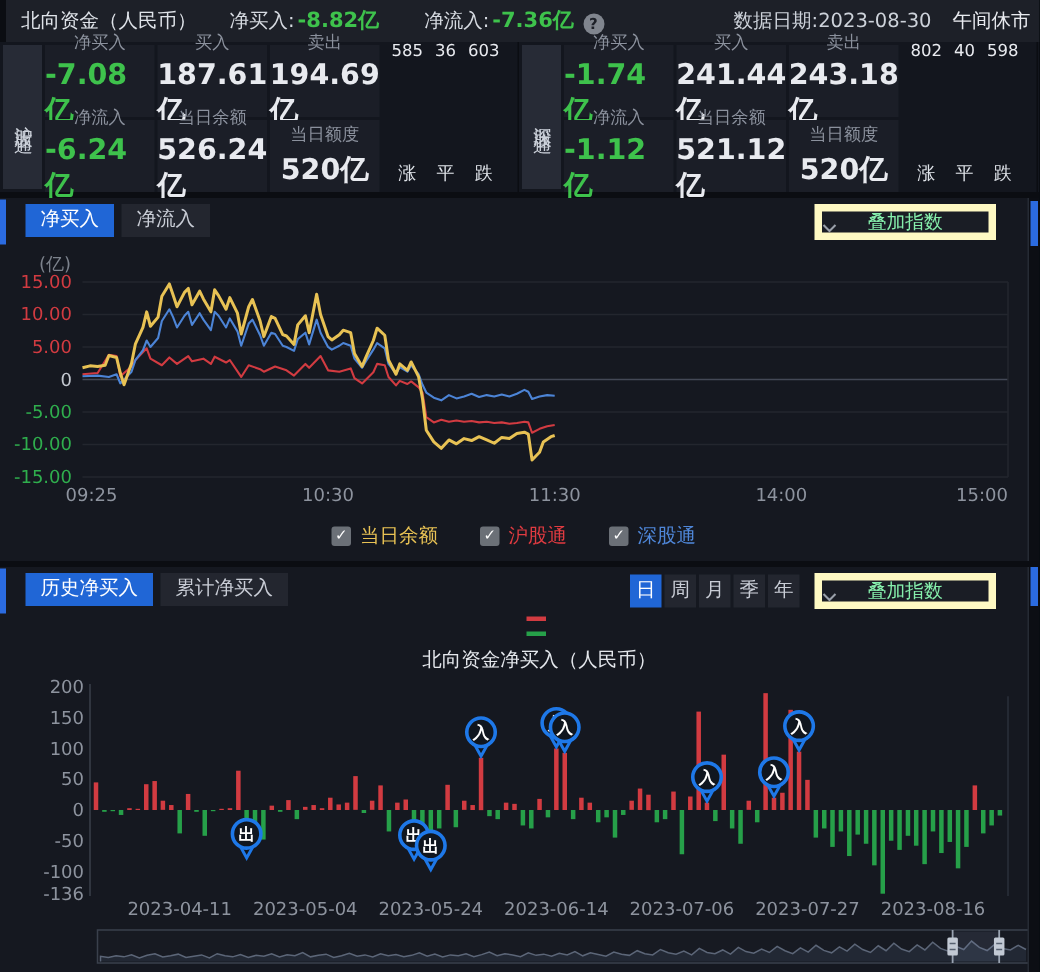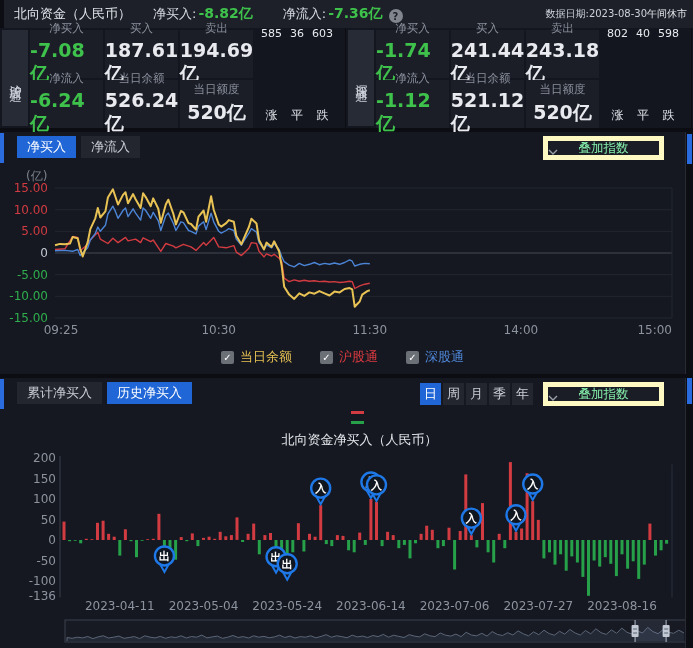--- a/index.html
+++ b/index.html
@@ -6,21 +6,21 @@
   body{font-family:"DejaVu Sans","Liberation Sans",sans-serif;}
   #page{position:relative;width:693px;height:648px;background:#0b0d12;overflow:hidden;color:#e8eaef;font-size:12px;}
 
   
   #header{position:absolute;left:4px;top:0;width:693px;height:28px;background:#1d2028;display:flex;align-items:center;padding:0 10px;box-sizing:border-box;}
   .hd-title{color:#dfe3e9;font-size:13px;margin-right:22px;white-space:nowrap;}
   .hd-lab{color:#d6dae1;font-size:13px;}
   .hd-val{color:#3ec24c;font-size:14px;font-weight:bold;margin:0 4px 0 2px;}
   .hd-group{display:flex;align-items:flex-end;margin-right:26px;}
   .qmark{width:14px;height:14px;border-radius:50%;background:#80858e;color:#1d2028;font-size:10px;font-weight:bold;display:flex;align-items:center;justify-content:center;margin-left:2px;}
-  .hd-right{margin-left:auto;display:flex;align-items:center;color:#cdd2da;font-size:10px;}
+  .hd-right{margin-left:auto;display:flex;align-items:center;gap:14px;color:#cdd2da;font-size:13px;}
 
   
   #stats{position:absolute;left:0;top:28px;width:693px;height:100px;background:#13161e;display:flex;}
   .board{width:346px;height:100px;display:flex;align-items:stretch;border-right:1px solid #0b0d12;box-sizing:border-box;}
   .board-name{width:26px;margin:2px 2px;background:#272b36;color:#ccd1da;writing-mode:vertical-lr;text-align:center;display:flex;align-items:center;justify-content:center;font-size:12.5px;letter-spacing:3px;}
   .board-grid{display:grid;grid-template-columns:repeat(3,73px);grid-template-rows:48px 48px;gap:2px;padding:2px 0;}
   .cell{background:#1b1e27;display:flex;flex-direction:column;align-items:center;justify-content:center;gap:3px;}
   .cell-label{color:#8b919d;font-size:11.5px;}
   .cell-value{color:#e8eaef;font-size:19px;font-weight:bold;}
   .cell-value.neg{color:#3ec24c;}
@@ -235,22 +235,22 @@
       </div>
     <div class="v-divider"></div>
     <div class="v-scroll">
         <div class="v-thumb" style="top:2px;"></div>
       </div>
   </div>
 
   <div class="section" id="section2">
     <div class="accent"></div>
     <div class="tab-row" id="s2-tabs">
+        <div class="tab active">历史净买入</div>
         <div class="tab">累计净买入</div>
-        <div class="tab active">历史净买入</div>
       </div>
     <div class="right-controls">
       <div class="periods" id="s2-periods">
           <div class="period active">日</div>
           <div class="period">周</div>
           <div class="period">月</div>
           <div class="period">季</div>
           <div class="period">年</div>
         </div>
       <div class="dropdown">

